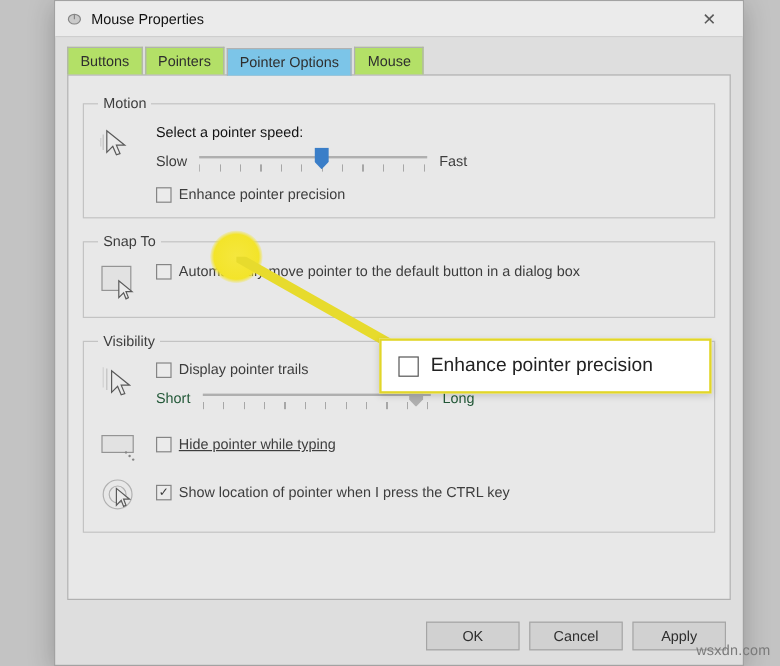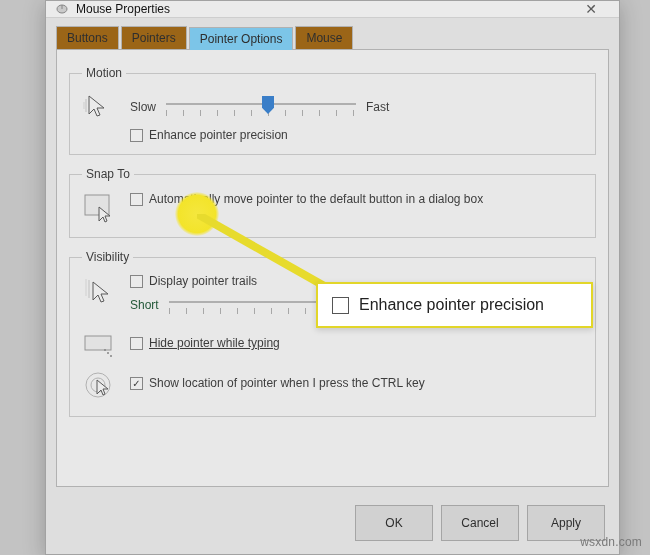--- a/index.html
+++ b/index.html
@@ -2,29 +2,29 @@
 <html><head>
 <meta charset="utf-8">
 <style>
   * { box-sizing: border-box; font-family: "Segoe UI", Tahoma, sans-serif; font-size: 12px; }
   body { margin: 0; background: #d0d0d0; width: 650px; height: 555px; position: relative; overflow: hidden; }
   .window {
     position: absolute; left: 45px; top: 0; width: 575px; height: 555px;
     background: #f0f0f0; border: 1px solid #aaa; box-shadow: 0 4px 20px rgba(0,0,0,0.25);
   }
   .titlebar {
-    height: 17px; display: flex; align-items: center; padding: 0 8px;
+    height: 30px; display: flex; align-items: center; padding: 0 8px;
     background: #fff; border-bottom: 1px solid #ddd; justify-content: space-between;
   }
   .titlebar .title-wrap { display: flex; align-items: center; gap: 6px; }
   .titlebar .close { width: 40px; text-align: center; font-size: 14px; color: #555; }
   .tabs { display: flex; border-bottom: 1px solid #bbb; margin: 8px 10px -1px 10px; }
   .tab {
     padding: 4px 10px; border: 1px solid #bbb; border-bottom: none;
-    background: #a16207; margin-right: 2px; color: #222; cursor: default;
+    background: #bef264; margin-right: 2px; color: #222; cursor: default;
   }
   .tab.active { background: #7dd3fc; position: relative; top: 1px; }
   .panel { margin: 0 10px 10px 10px; background: #fcfcfc; border: 1px solid #bbb; padding: 10px 12px; height: 438px; }
   fieldset {
     border: 1px solid #d0d0d0; margin: 6px 0 12px 0; padding: 10px 12px 12px 12px;
   }
   legend { color: #333; padding: 0 4px; }
   .row { display: flex; align-items: flex-start; gap: 12px; }
   .icon-col { width: 36px; display: flex; align-items: center; justify-content: center; }
   .content-col { flex: 1; }
@@ -44,21 +44,21 @@
   .cb-row { display: flex; align-items: center; gap: 6px; margin-top: 4px; color: #333; }
   .cb {
     width: 13px; height: 13px; border: 1px solid #888; background: #fff; display: inline-flex;
     align-items: center; justify-content: center; font-size: 10px; color: #333;
   }
   .disabled-text { color: #14532d; }
   .buttons {
     display: flex; justify-content: flex-end; gap: 8px; padding: 8px 14px;
   }
   .btn {
-    min-width: 78px; height: 36px; display: flex; align-items: center; justify-content: center;
+    min-width: 78px; height: 24px; display: flex; align-items: center; justify-content: center;
     background: #e1e1e1; border: 1px solid #adadad; color: #222;
   }
   
   .highlight-dot {
     position: absolute; width: 44px; height: 44px; border-radius: 50%;
     background: radial-gradient(circle, #f5e73e 0%, #f3e42a 60%, rgba(243,228,42,0) 72%);
     left: 175px; top: 192px; z-index: 5;
   }
   .connector {
     position: absolute; z-index: 6; left: 197px; top: 214px; width: 200px; height: 110px; pointer-events: none;
@@ -111,20 +111,21 @@
       <legend>Motion</legend>
       <div class="row">
         <div class="icon-col">
           <svg width="34" height="34" viewBox="0 0 34 34">
             <path d="M6 6 L6 24 L11 19 L14 26 L17 25 L14 18 L21 18 Z" fill="#fff" stroke="#555" stroke-width="1"></path>
             <path d="M3 9 L3 22" stroke="#ccc"></path>
               <path d="M1 12 L1 19" stroke="#ddd"></path>
           </svg>
         </div>
         <div class="content-col">
+          <div>Select a pointer speed:</div>
           <div class="slider-row">
             <span class="slider-label">Slow</span>
             <div class="slider-track">
               <div class="slider-line"></div>
                 <div class="slider-ticks"></div>
               <div class="slider-thumb" style="left: 96px;"></div>
             </div>
             <span class="slider-label">Fast</span>
           </div>
           <div class="cb-row">

